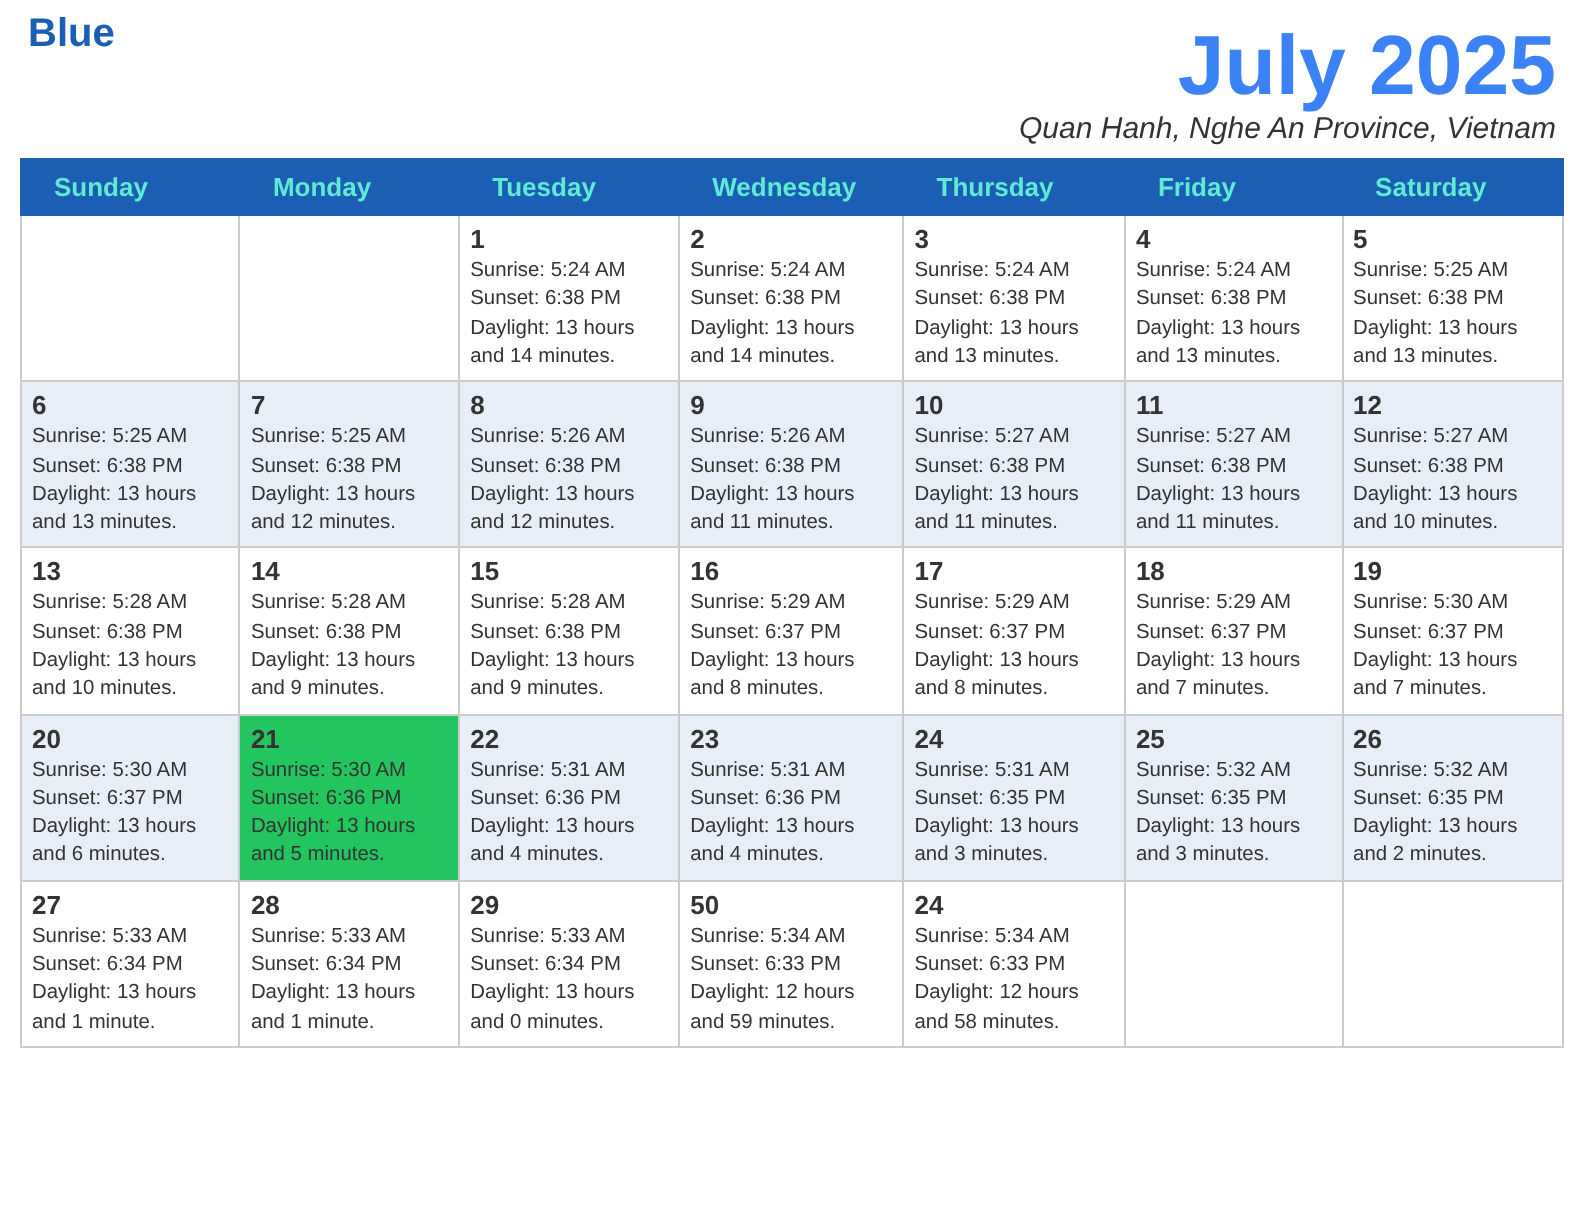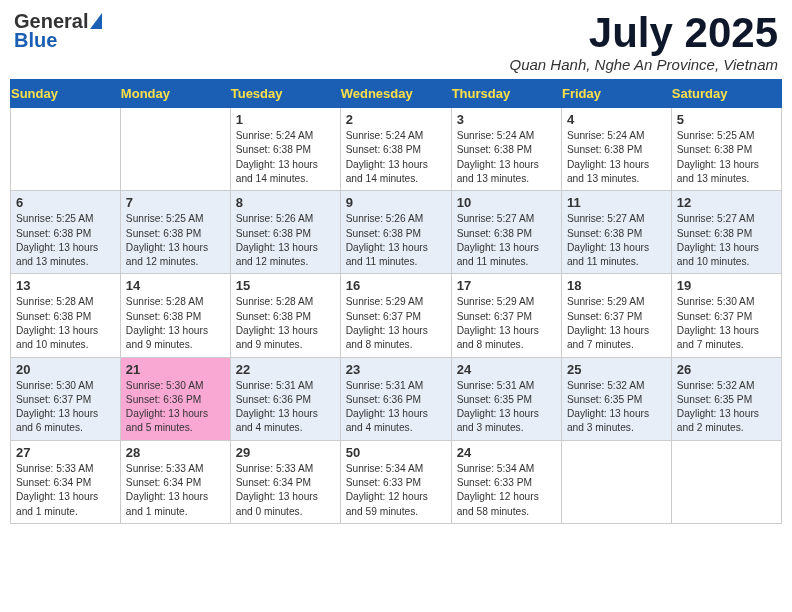--- a/index.html
+++ b/index.html
@@ -25,38 +25,38 @@
     .logo-row {
       display: flex;
       align-items: center;
     }
     .title-block {
       text-align: right;
     }
     .calendar-title {
       font-size: 42px;
       font-weight: bold;
-      color: #0f172a;
+      color: #3b82f6;
       line-height: 1.1;
     }
     .calendar-subtitle {
       font-size: 15px;
       color: #333;
       font-style: italic;
     }
     .calendar {
       width: 100%;
       border-collapse: collapse;
       border: 1px solid #ccc;
     }
     .calendar th {
       background-color: #1a5fb4;
-      color: #fde047;
+      color: #5eead4;
       text-align: left;
-      padding: 6px 0;
+      padding: 6px 16px;
       font-size: 13px;
       font-weight: bold;
       border: 1px solid #1a5fb4;
     }
     .calendar td {
       vertical-align: top;
       border: 1px solid #ccc;
       padding: 4px 5px;
       width: 113px;
       min-height: 80px;
@@ -77,24 +77,20 @@
       font-size: 10.2px;
       line-height: 1.4;
       color: #333;
     }
   </style>
 </head>
 <body>
 
 <div class="header">
   <div class="logo">
-    <div class="logo-row">
-      <span style="font-size:20px;font-weight:bold;color:#333;">General</span>
-      <span style="display:inline-block;width:0;height:0;border-left:12px solid transparent;border-bottom:16px solid #1a5fb4;margin-left:2px;margin-bottom:2px;"></span>
-    </div>
     <span style="font-size:20px;font-weight:bold;color:#1a5fb4;margin-top:-4px;">Blue</span>
   </div>
   <div class="title-block">
     <div class="calendar-title">July 2025</div>
     <div class="calendar-subtitle">Quan Hanh, Nghe An Province, Vietnam</div>
   </div>
 </div>
 
 <table class="calendar">
   <thead>
@@ -231,21 +227,21 @@
 Daylight: 13 hours and 7 minutes.</div>
         </td>
       </tr>
       <tr style="background: rgb(232, 238, 248); margin-top: 12px;">
         <td style="background: rgb(232, 238, 248);">
           <span class="day-number">20</span>
           <div class="day-info" style="white-space: pre-line;">Sunrise: 5:30 AM
 Sunset: 6:37 PM
 Daylight: 13 hours and 6 minutes.</div>
         </td>
-        <td style="background: #f9a8d4;">
+        <td style="background: #22c55e;">
           <span class="day-number">21</span>
           <div class="day-info" style="white-space: pre-line;">Sunrise: 5:30 AM
 Sunset: 6:36 PM
 Daylight: 13 hours and 5 minutes.</div>
         </td>
         <td style="background: rgb(232, 238, 248);">
           <span class="day-number">22</span>
           <div class="day-info" style="white-space: pre-line;">Sunrise: 5:31 AM
 Sunset: 6:36 PM
 Daylight: 13 hours and 4 minutes.</div>

